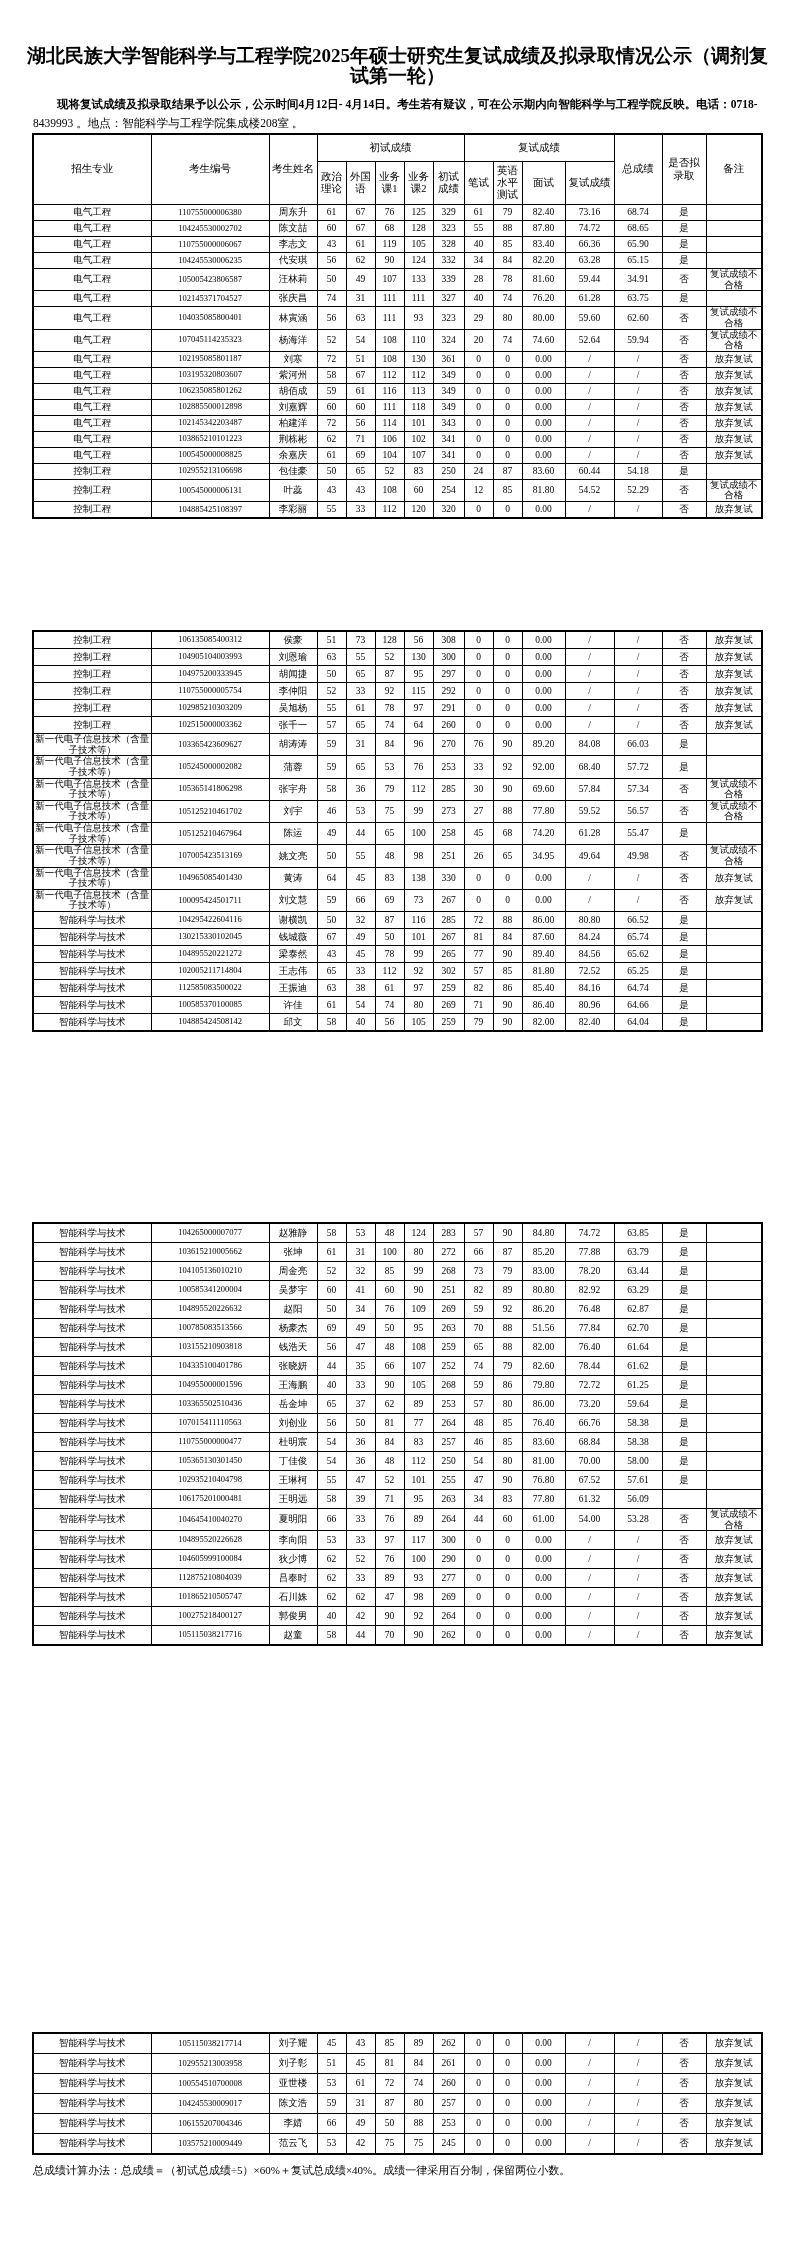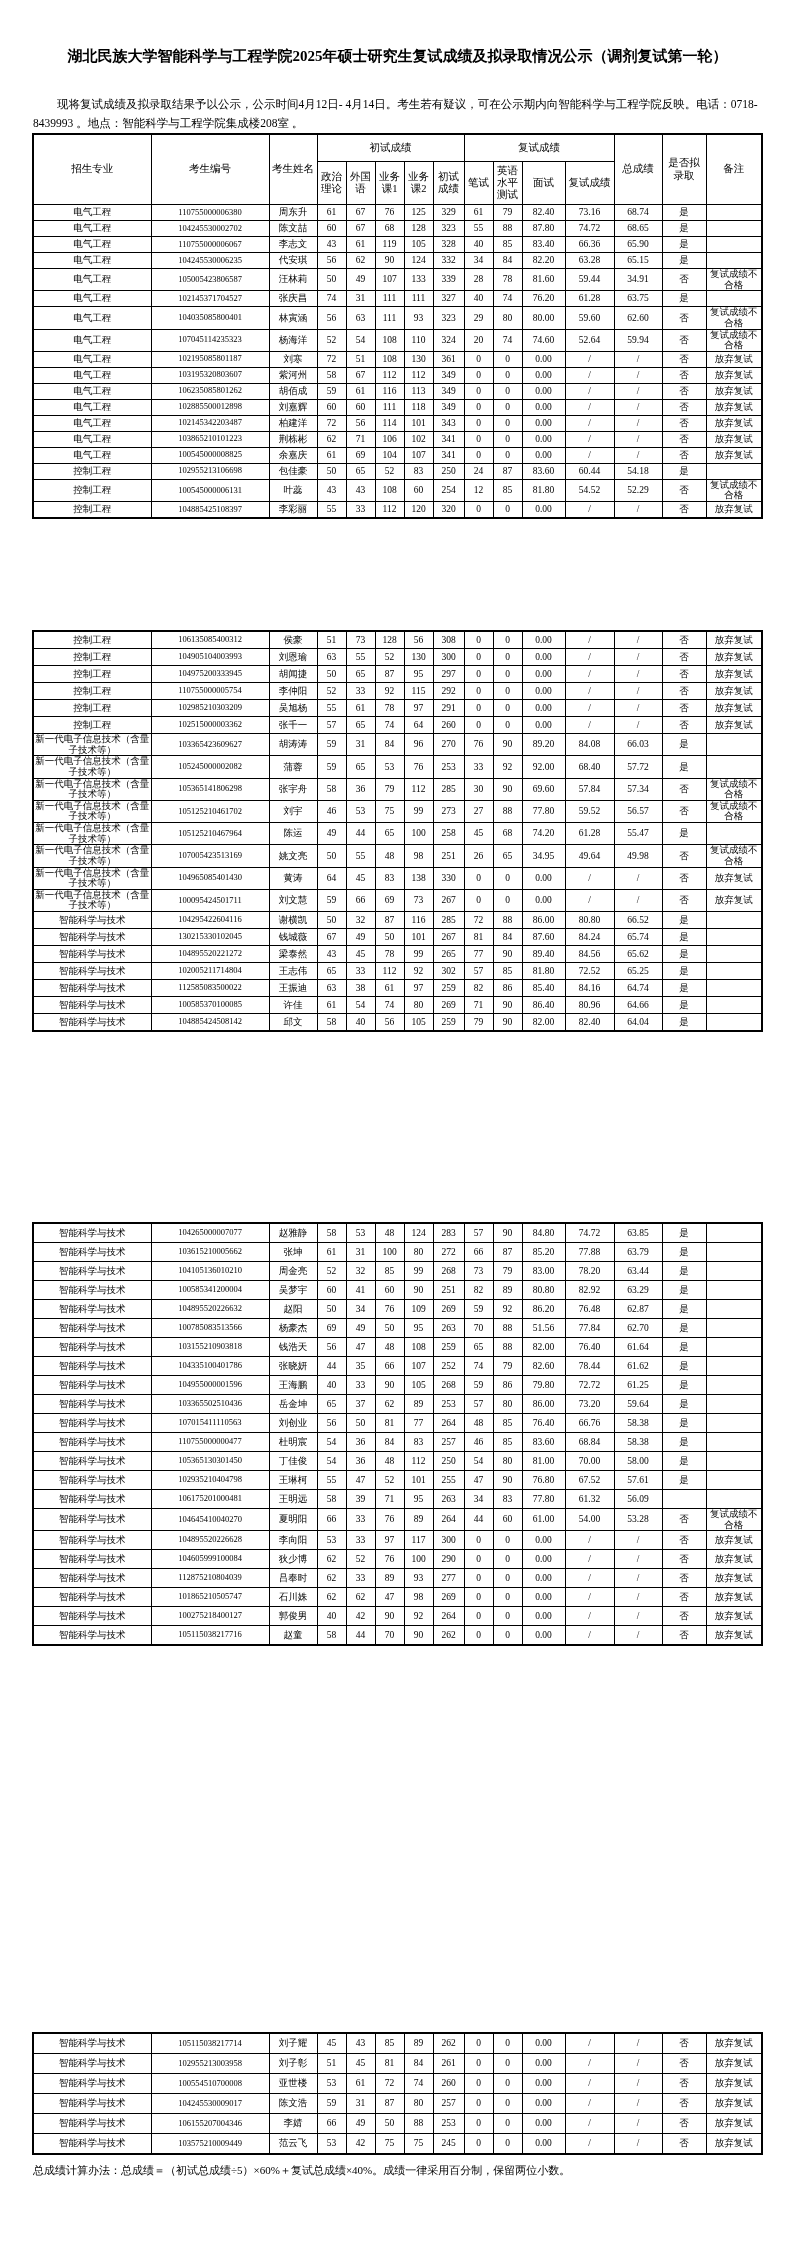--- a/index.html
+++ b/index.html
@@ -3,24 +3,24 @@
 <meta charset="utf-8">
 <style>
   html,body { margin:0; padding:0; background:#e8e8e8; }
   .page {
     position:relative; width:795px; height:2248px; margin:0 auto;
     background:#ffffff; color:#000;
     font-family:"Liberation Serif","DejaVu Serif",serif;
   }
   .doc-title {
     position:absolute; top:46px; left:20px; width:755px;
-    text-align:center; font-size:15px; font-weight:bold; line-height:20px;
+    text-align:center; font-size:19px; font-weight:bold; line-height:20px;
   }
   .intro { position:absolute; top:95px; left:33px; width:732px; font-size:11.5px; line-height:19px; }
-  .intro .l1 { text-indent:24px; }
+  .intro .l1 { text-indent:24px;font-weight:bold; }
   table.data-table {
     position:absolute; left:32px; border-collapse:collapse; table-layout:fixed;
     border:2px solid #000; background:#fff;
   }
   .data-table th, .data-table td {
     border:1px solid #000; text-align:center; vertical-align:middle;
     padding:0 1px; overflow:hidden;
   }
   .data-table th { font-weight:normal; font-size:10.5px; line-height:1.15;font-family:Liberation Serif, serif; }
   .data-table tr.hrow-a th { height:26px; }

